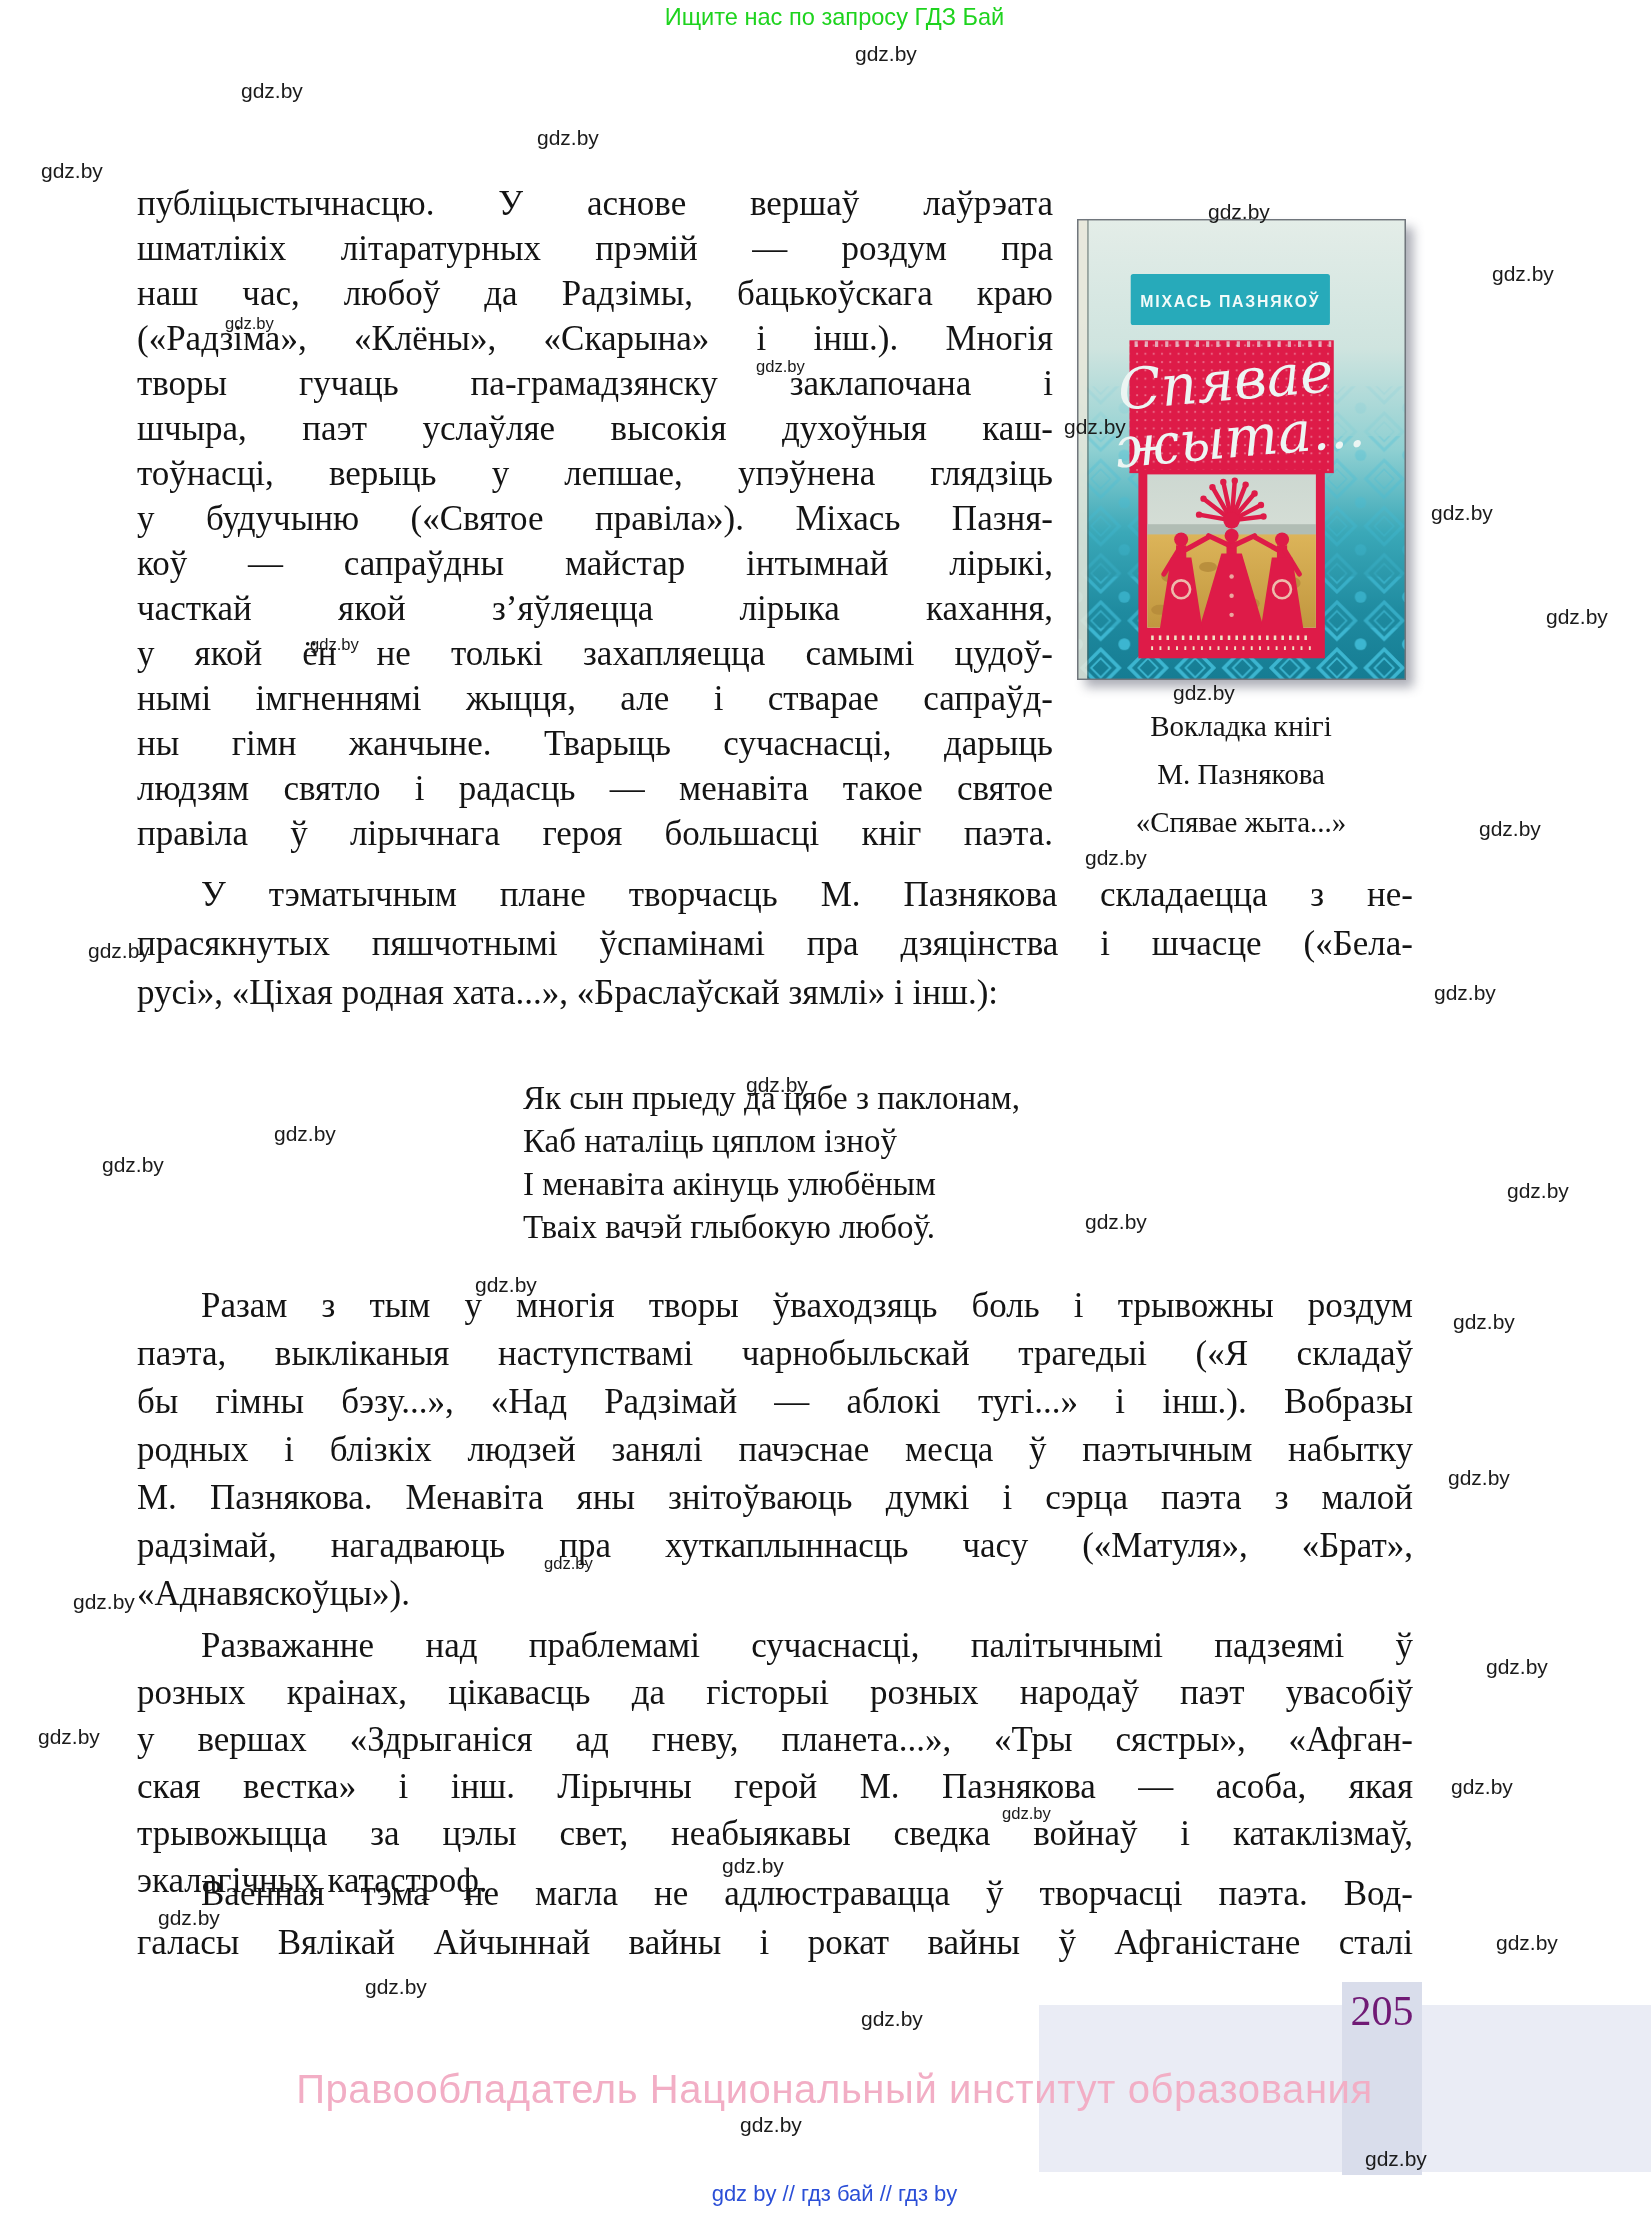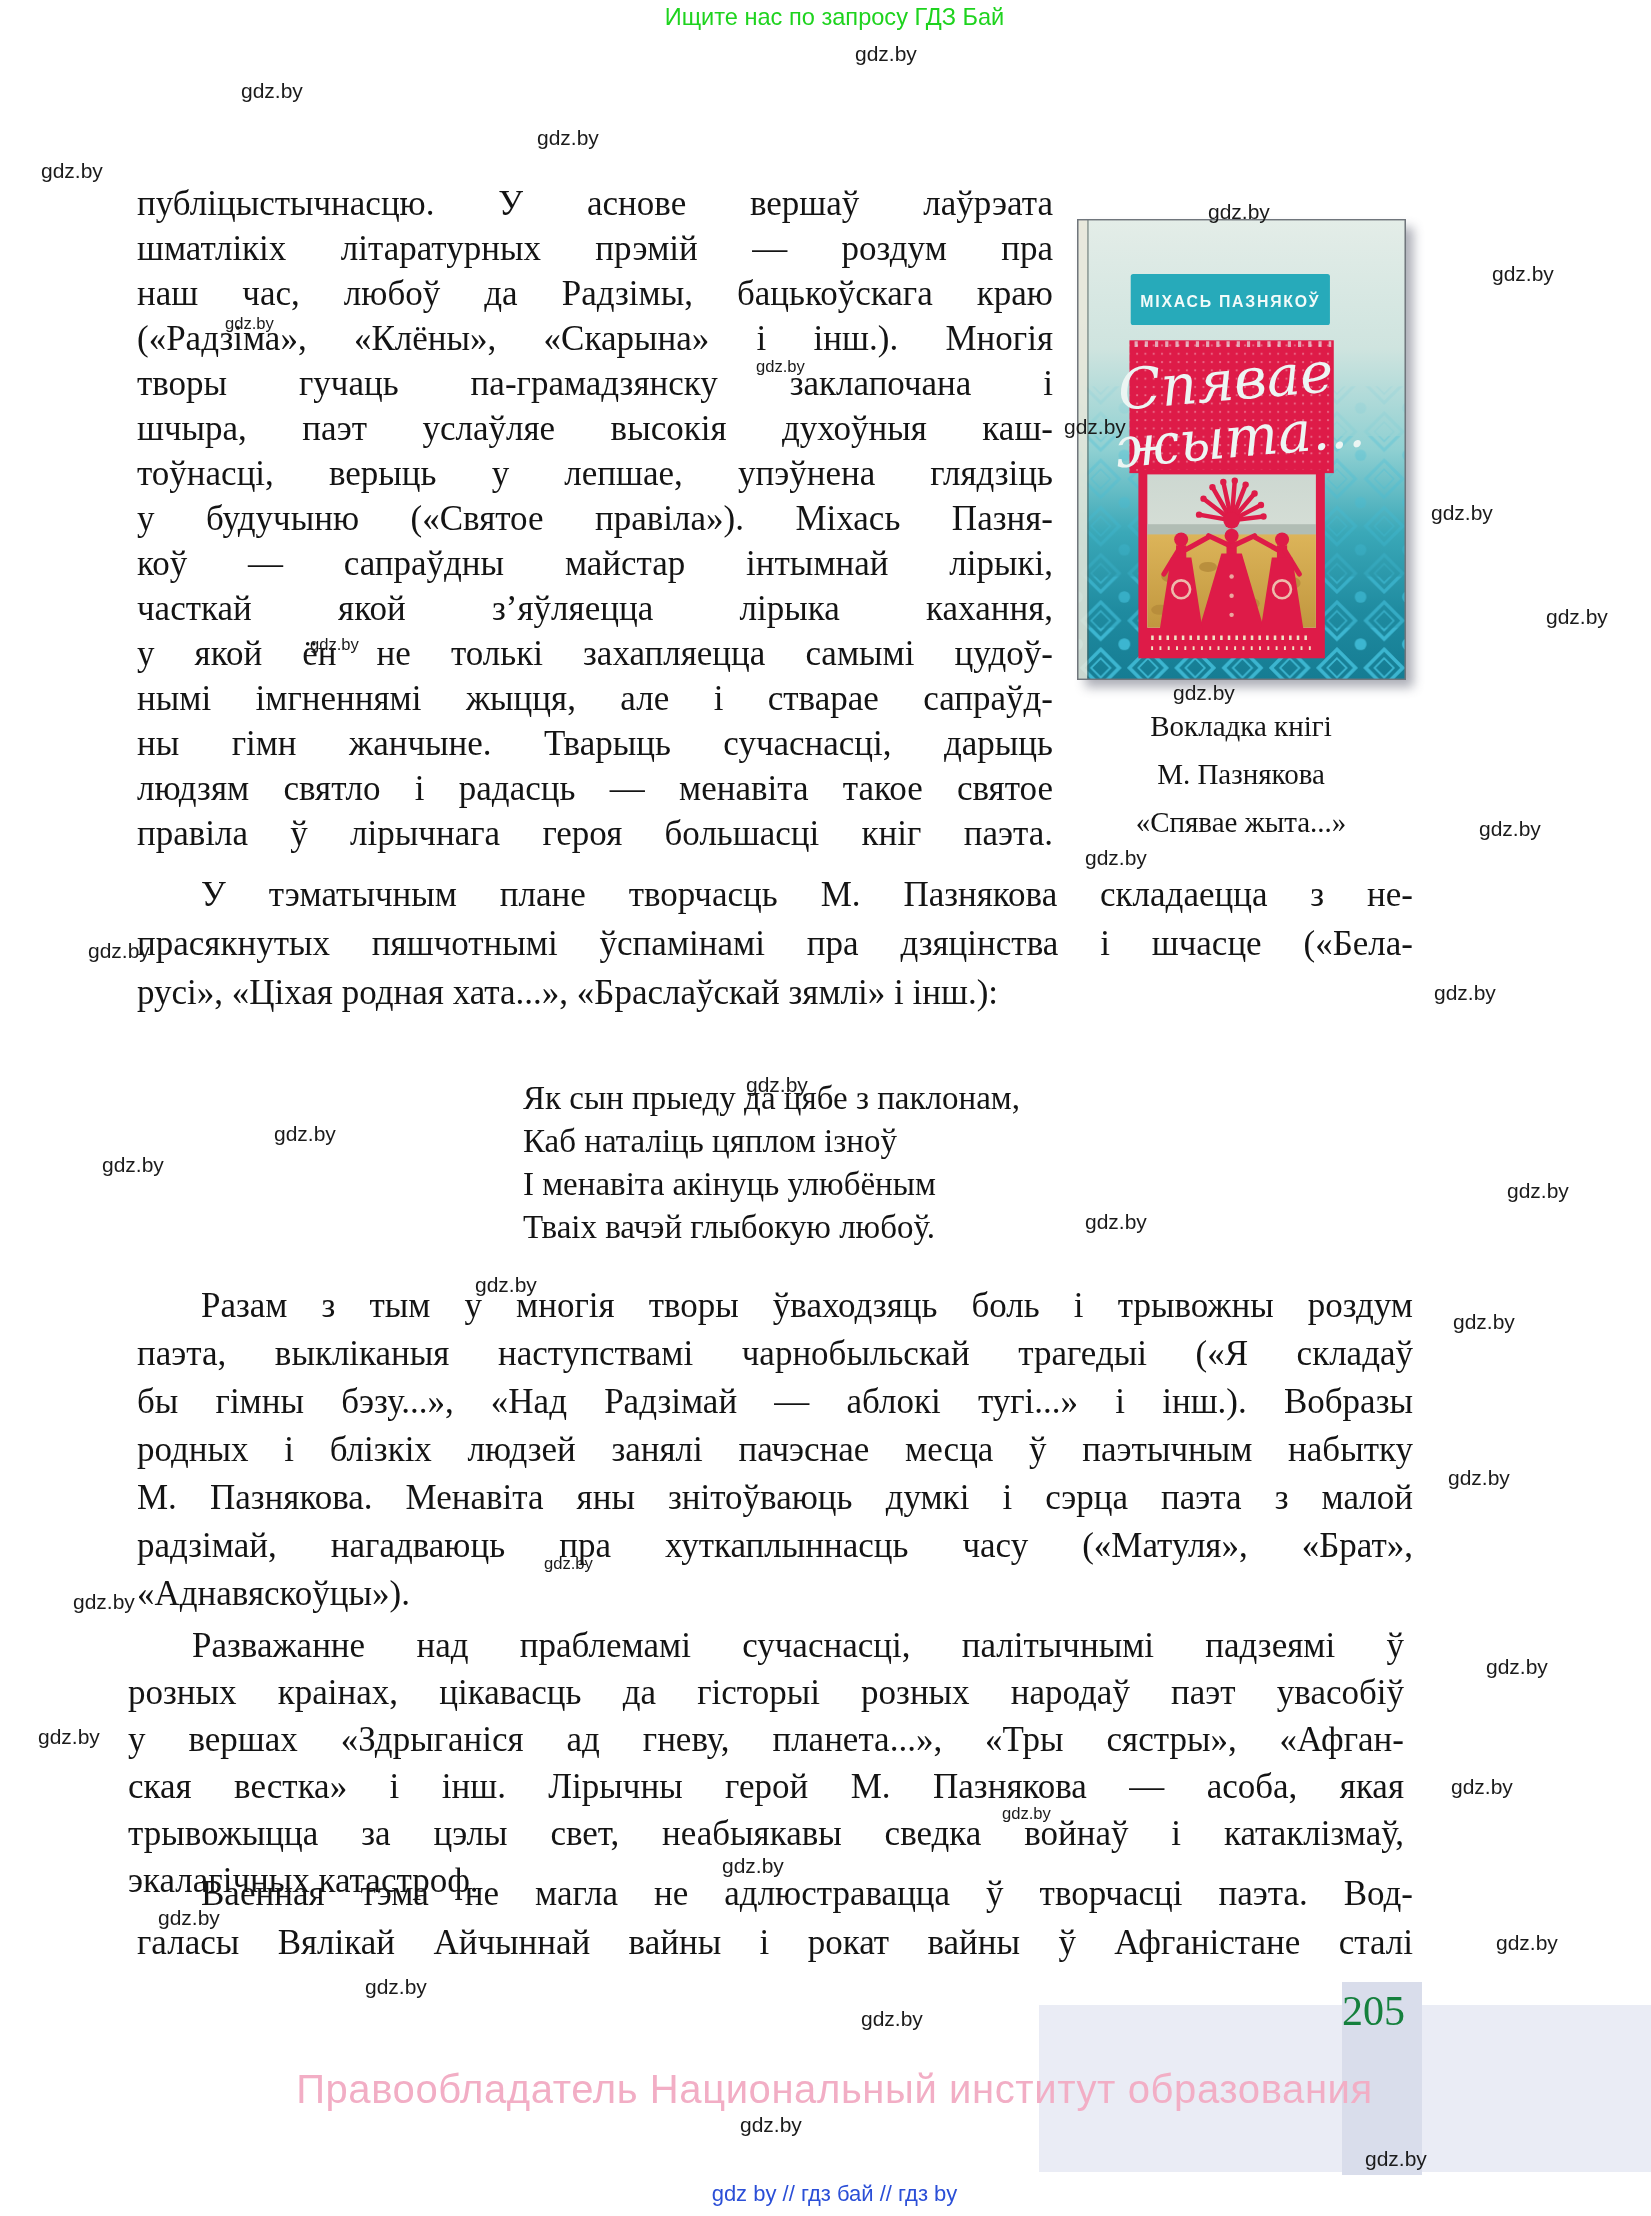--- a/index.html
+++ b/index.html
@@ -17,35 +17,35 @@
 
   
   .col{position:absolute;}
   .ln{text-align:justify;text-align-last:justify;white-space:normal;}
   .ln-left{text-align:left;text-align-last:left;}
   .indent{text-indent:64px;}
   #para1{left:137px;top:181px;width:916px;font-size:35px;line-height:45px;}
   #para2{left:137px;top:870px;width:1276px;font-size:35px;line-height:49px;}
   #poem {left:523px;top:1077px;width:638px;font-size:33px;line-height:43px;}
   #para3{left:137px;top:1282px;width:1276px;font-size:35px;line-height:48px;}
-  #para4{left:128px;top:1622px;width:1276px;font-size:35px;line-height:47px;}
+  #para4{left:137px;top:1622px;width:1276px;font-size:35px;line-height:47px;}
   #para5{left:137px;top:1869px;width:1276px;font-size:35px;line-height:49px;}
   #poem .ln{text-align:right;text-align-last:left;}
 
   
   .book{position:absolute;left:1077px;top:219px;width:329px;height:461px;
         box-shadow:7.7px 7.7px 10.2px rgba(70,75,95,.45);background:#dfe9e4;}
   .book svg{display:block;}
   .book-caption{position:absolute;left:1056px;top:702px;width:370px;text-align:center;
         font-size:29px;line-height:48px;color:#141414;}
 
   
   .lav-block{position:absolute;left:1039px;top:2005px;width:612px;height:167px;background:#eaecf5;z-index:1;}
   .num-strip{position:absolute;left:1342px;top:1982px;width:80px;height:193px;background:#d9ddeb;z-index:2;}
-  .page-num{width:100%;margin-top:5.1px;font-size:42px;color:#15803d;
+  .page-num{width:100%;text-align:center;margin-top:5.1px;font-size:42px;color:#701a75;
             font-family:"Liberation Serif","DejaVu Serif",serif;}
 
   
   .footer-pink{position:absolute;top:2067px;left:9px;width:1651px;text-align:center;z-index:3;
     font-family:"Liberation Sans","DejaVu Sans",sans-serif;font-size:40px;letter-spacing:0.6px;color:#f2aec5;}
   .footer-blue{position:absolute;top:2181px;left:9px;width:1651px;text-align:center;z-index:3;
     font-family:"Liberation Sans","DejaVu Sans",sans-serif;font-size:22px;color:#2b4fd7;}
 </style>
 </head>
 <body>

